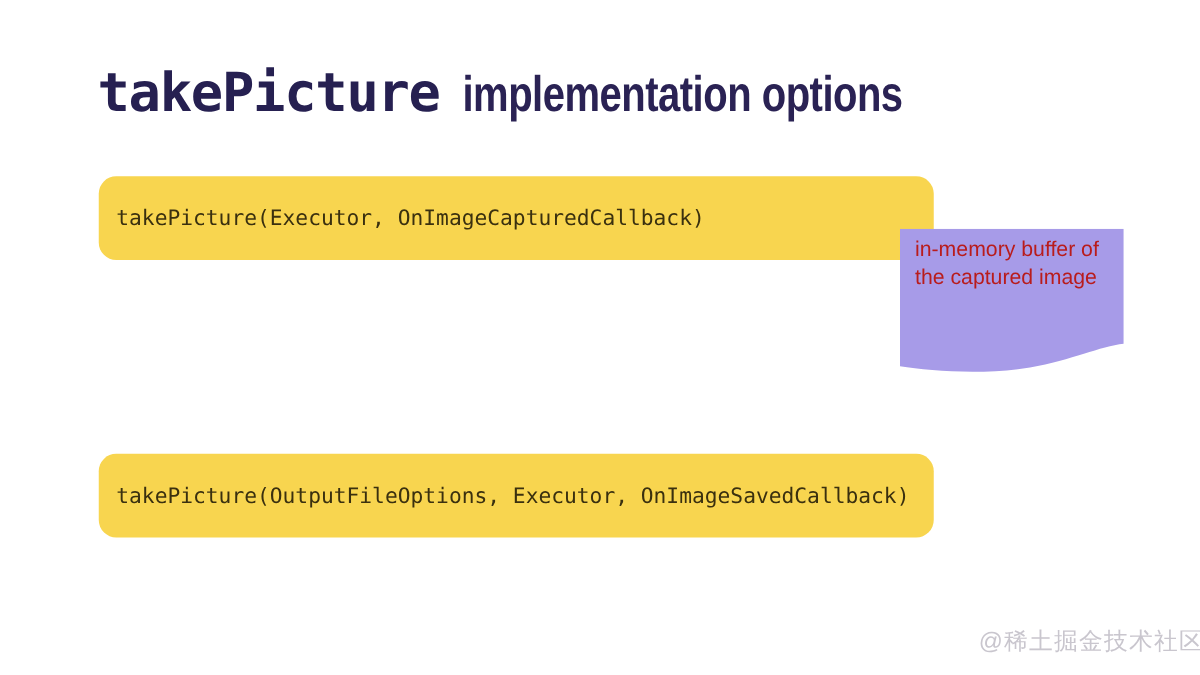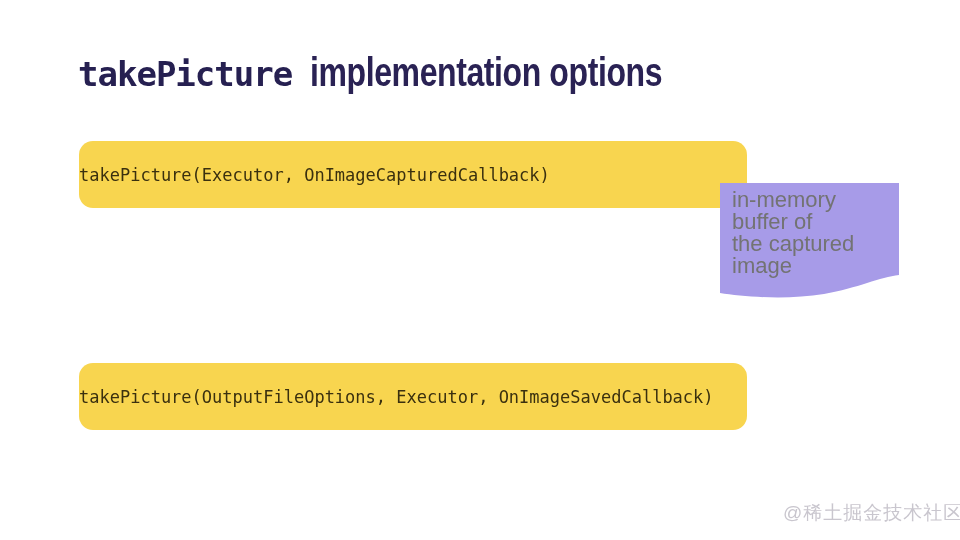--- a/index.html
+++ b/index.html
@@ -12,60 +12,60 @@
   }
   
   .title{
     position:absolute;left:78px;top:50px;
     display:flex;align-items:baseline;gap:18px;
     white-space:nowrap;
   }
   .title-code{
     font-family:"DejaVu Sans Mono",monospace;
     font-weight:bold;
-    font-size:34px;
+    font-size:43px;
     color:#262051;
     letter-spacing:-1px;
   }
   .title-text{
     display:inline-block;
     font-family:"Liberation Sans",sans-serif;
     font-weight:bold;
     font-size:40px;
     color:#2a2254;
     transform:scaleX(0.8);
     transform-origin:left bottom;
     letter-spacing:-0.5px;
   }
   
   .code-box{
     position:absolute;left:79px;width:668px;height:67px;
     background:#f8d54f;
     border-radius:14px;
     display:flex;align-items:center;
-    box-sizing:border-box;
+    padding-left:14px;box-sizing:border-box;
   }
   .code-box.first{top:141px;}
   .code-box.second{top:363px;}
   .code-text{
     font-family:"DejaVu Sans Mono",monospace;
     font-size:17px;
     color:#3a300f;
     white-space:nowrap;
   }
   
   .note{position:absolute;z-index:2;}
   .note.first{left:720px;top:183px;width:179px;height:117px;}
   .note.second{left:725px;top:413px;width:178px;height:112px;}
   .note svg{position:absolute;left:0;top:0;width:100%;height:100%;display:block;}
   .note-text{
     position:relative;
     padding:6px 10px 0 12px;
-    font-size:22px;line-height:22px;
-    color:#737373;
+    font-size:17px;line-height:22px;
+    color:#b91c1c;
     white-space:pre-line;
   }
   
   .watermark{
     position:absolute;left:783px;top:500px;z-index:3;
     font-size:19px;
     color:#c9c6ce;
     letter-spacing:1px;
     white-space:nowrap;
   }

